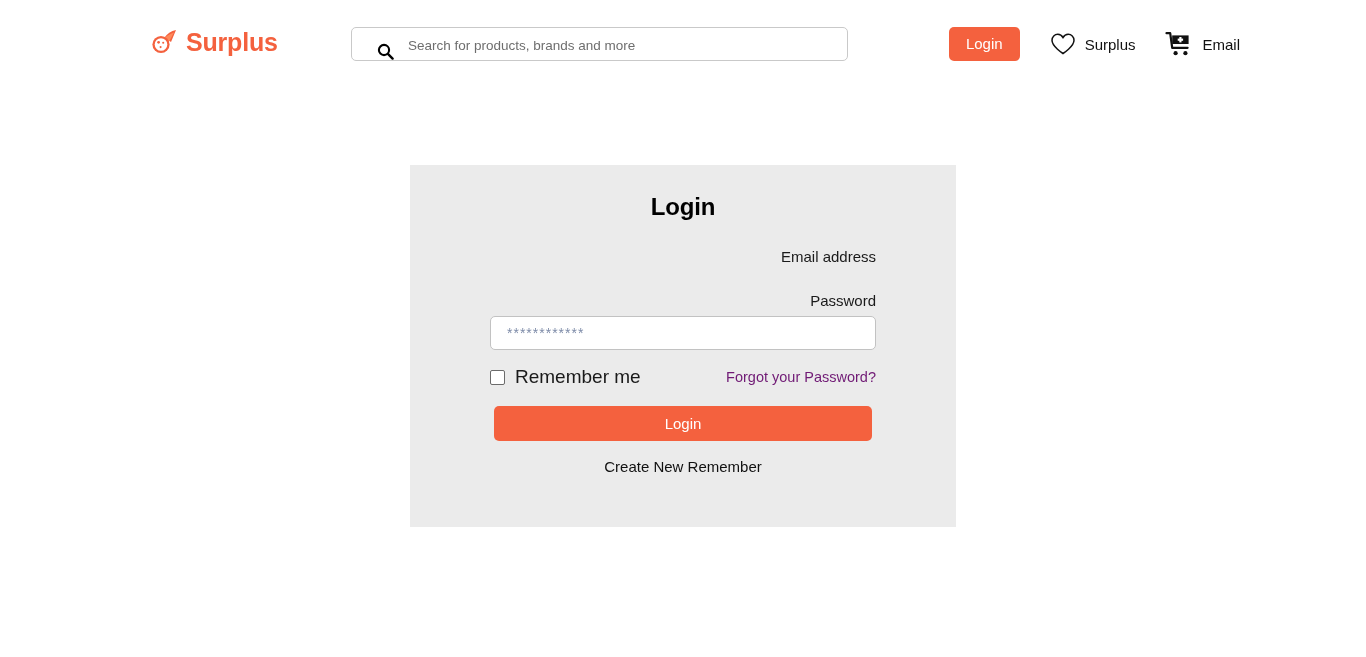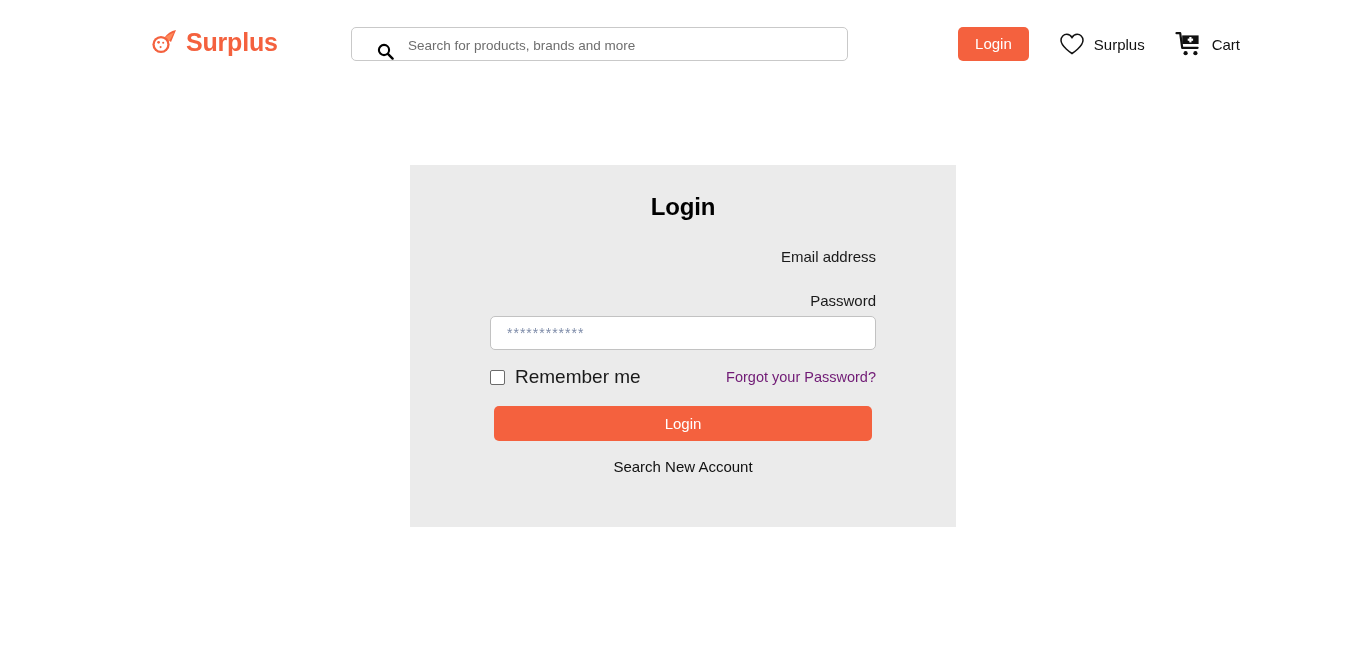--- a/index.html
+++ b/index.html
@@ -246,21 +246,21 @@
       <span class="cart-icon">
         <svg viewBox="0 0 28 26" width="28" height="26" xmlns="http://www.w3.org/2000/svg">
           <path d="M1.5 2.2 H5.2 L7.2 16.8 H22.6" fill="none" stroke="#111" stroke-width="2.2" stroke-linecap="round" stroke-linejoin="round"></path>
           <rect x="7.2" y="4.4" width="16.4" height="8.6" fill="#111"></rect>
           <rect x="14.3" y="6.0" width="2.2" height="5.4" fill="#fff"></rect>
           <rect x="12.7" y="7.6" width="5.4" height="2.2" fill="#fff"></rect>
           <circle cx="10.6" cy="22.2" r="2.1" fill="#111"></circle>
           <circle cx="20.4" cy="22.2" r="2.1" fill="#111"></circle>
         </svg>
       </span>
-      <span>Cart</span>
+      <span>Email</span>
     </div>
   </div>
 </div>
 
 <div class="card">
 
   <h1 class="card-title">Login</h1>
 
   <label class="field-label">Email address</label>
 
@@ -270,14 +270,14 @@
   <div class="row-remember">
     <label class="remember-group">
       <input class="chk" type="checkbox" style="">
       <span class="remember-label">Remember me</span>
     </label>
     <a class="forgot-link" href="#">Forgot your Password?</a>
   </div>
 
   <button class="btn-login-main">Login</button>
 
-  <a class="create-account" href="#">Search New Account</a>
+  <a class="create-account" href="#">Create New Remember</a>
 </div>
 
 </body></html>

